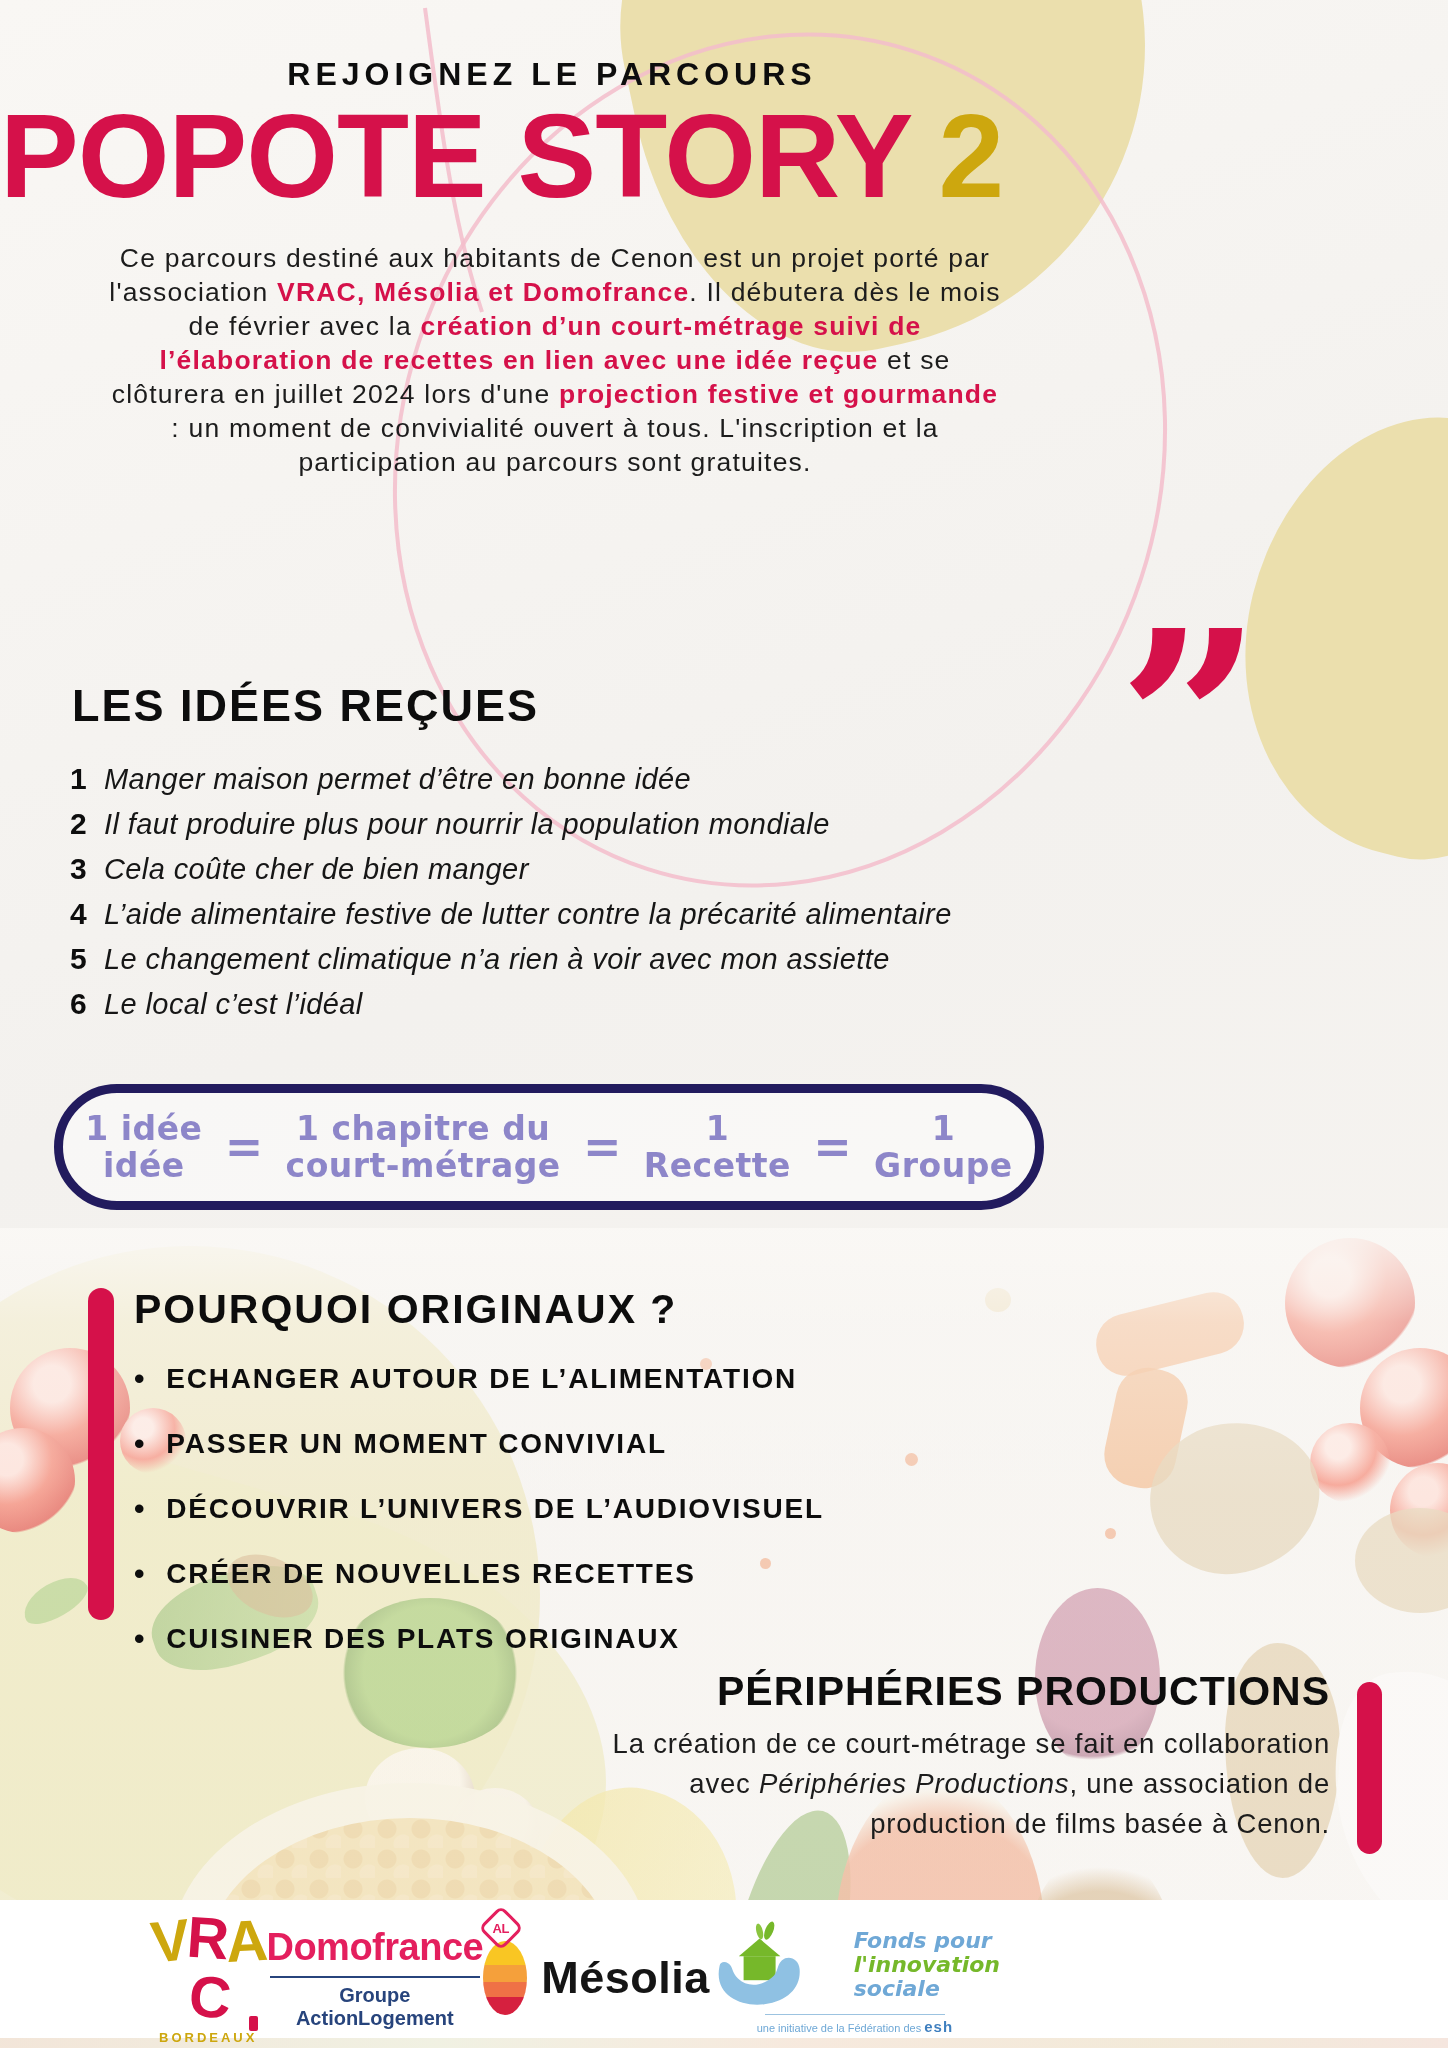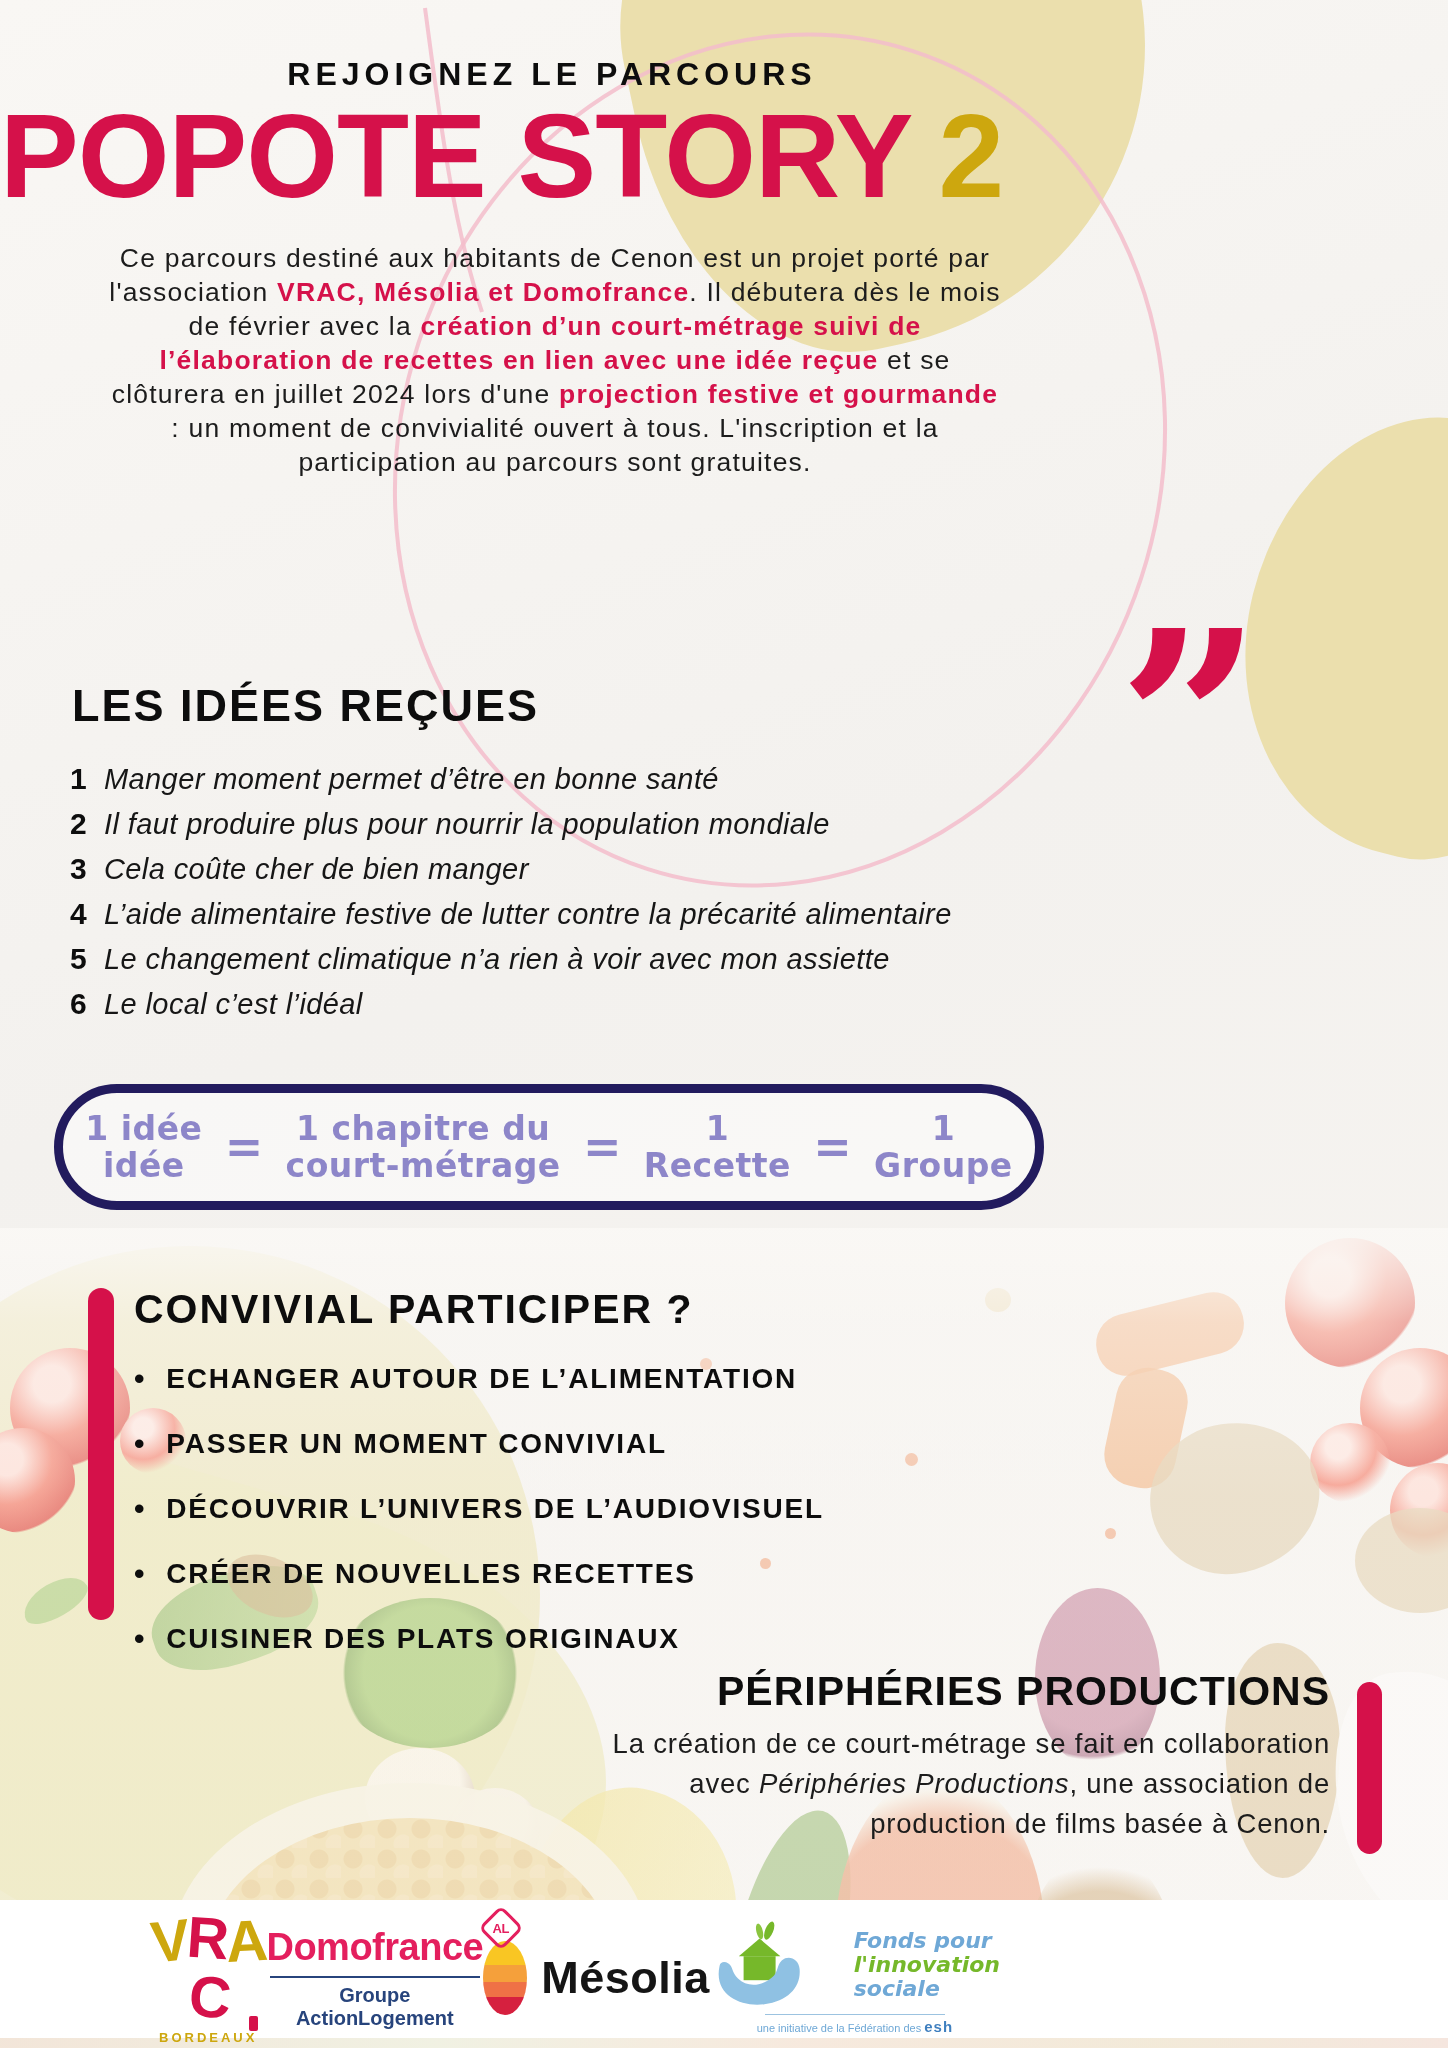--- a/index.html
+++ b/index.html
@@ -156,21 +156,21 @@
   <div class="kicker">REJOIGNEZ LE PARCOURS</div>
   <div class="title"><span>POPOTE STORY</span><span class="title-num">2</span></div>
 
   <p class="intro"><span>Ce parcours destiné aux habitants de Cenon est un projet porté par l'association </span><span class="accent">VRAC, Mésolia et Domofrance</span><span>. Il débutera dès le mois de février avec la </span><span class="accent">création d’un court-métrage suivi de l’élaboration de recettes en lien avec une idée reçue</span><span> et se clôturera en juillet 2024 lors d'une </span><span class="accent">projection festive et gourmande</span><span> : un moment de convivialité ouvert à tous. L'inscription et la participation au parcours sont gratuites.</span></p>
 
   <h2 class="ideas-title">LES IDÉES REÇUES</h2>
   <div class="quote">”</div>
   <div class="ideas-list">
       <div class="idea-row">
         <span class="idea-num">1</span>
-        <span class="idea-text">Manger moment permet d’être en bonne santé</span>
+        <span class="idea-text">Manger maison permet d’être en bonne idée</span>
       </div>
       <div class="idea-row">
         <span class="idea-num">2</span>
         <span class="idea-text">Il faut produire plus pour nourrir la population mondiale</span>
       </div>
       <div class="idea-row">
         <span class="idea-num">3</span>
         <span class="idea-text">Cela coûte cher de bien manger</span>
       </div>
       <div class="idea-row">
@@ -203,21 +203,21 @@
         <div>Recette</div>
       </div>
       <span class="eq-equals">=</span>
       <div class="eq-item">
         <div>1</div>
         <div>Groupe</div>
       </div>
     </div>
 
   <div class="part-bar"></div>
-  <h2 class="part-title">CONVIVIAL PARTICIPER ?</h2>
+  <h2 class="part-title">POURQUOI ORIGINAUX ?</h2>
   <ul class="part-list">
       <li>
         <span class="part-dot">•</span>
         <span>ECHANGER AUTOUR DE L’ALIMENTATION</span>
       </li>
       <li>
         <span class="part-dot">•</span>
         <span>PASSER UN MOMENT CONVIVIAL</span>
       </li>
       <li>

